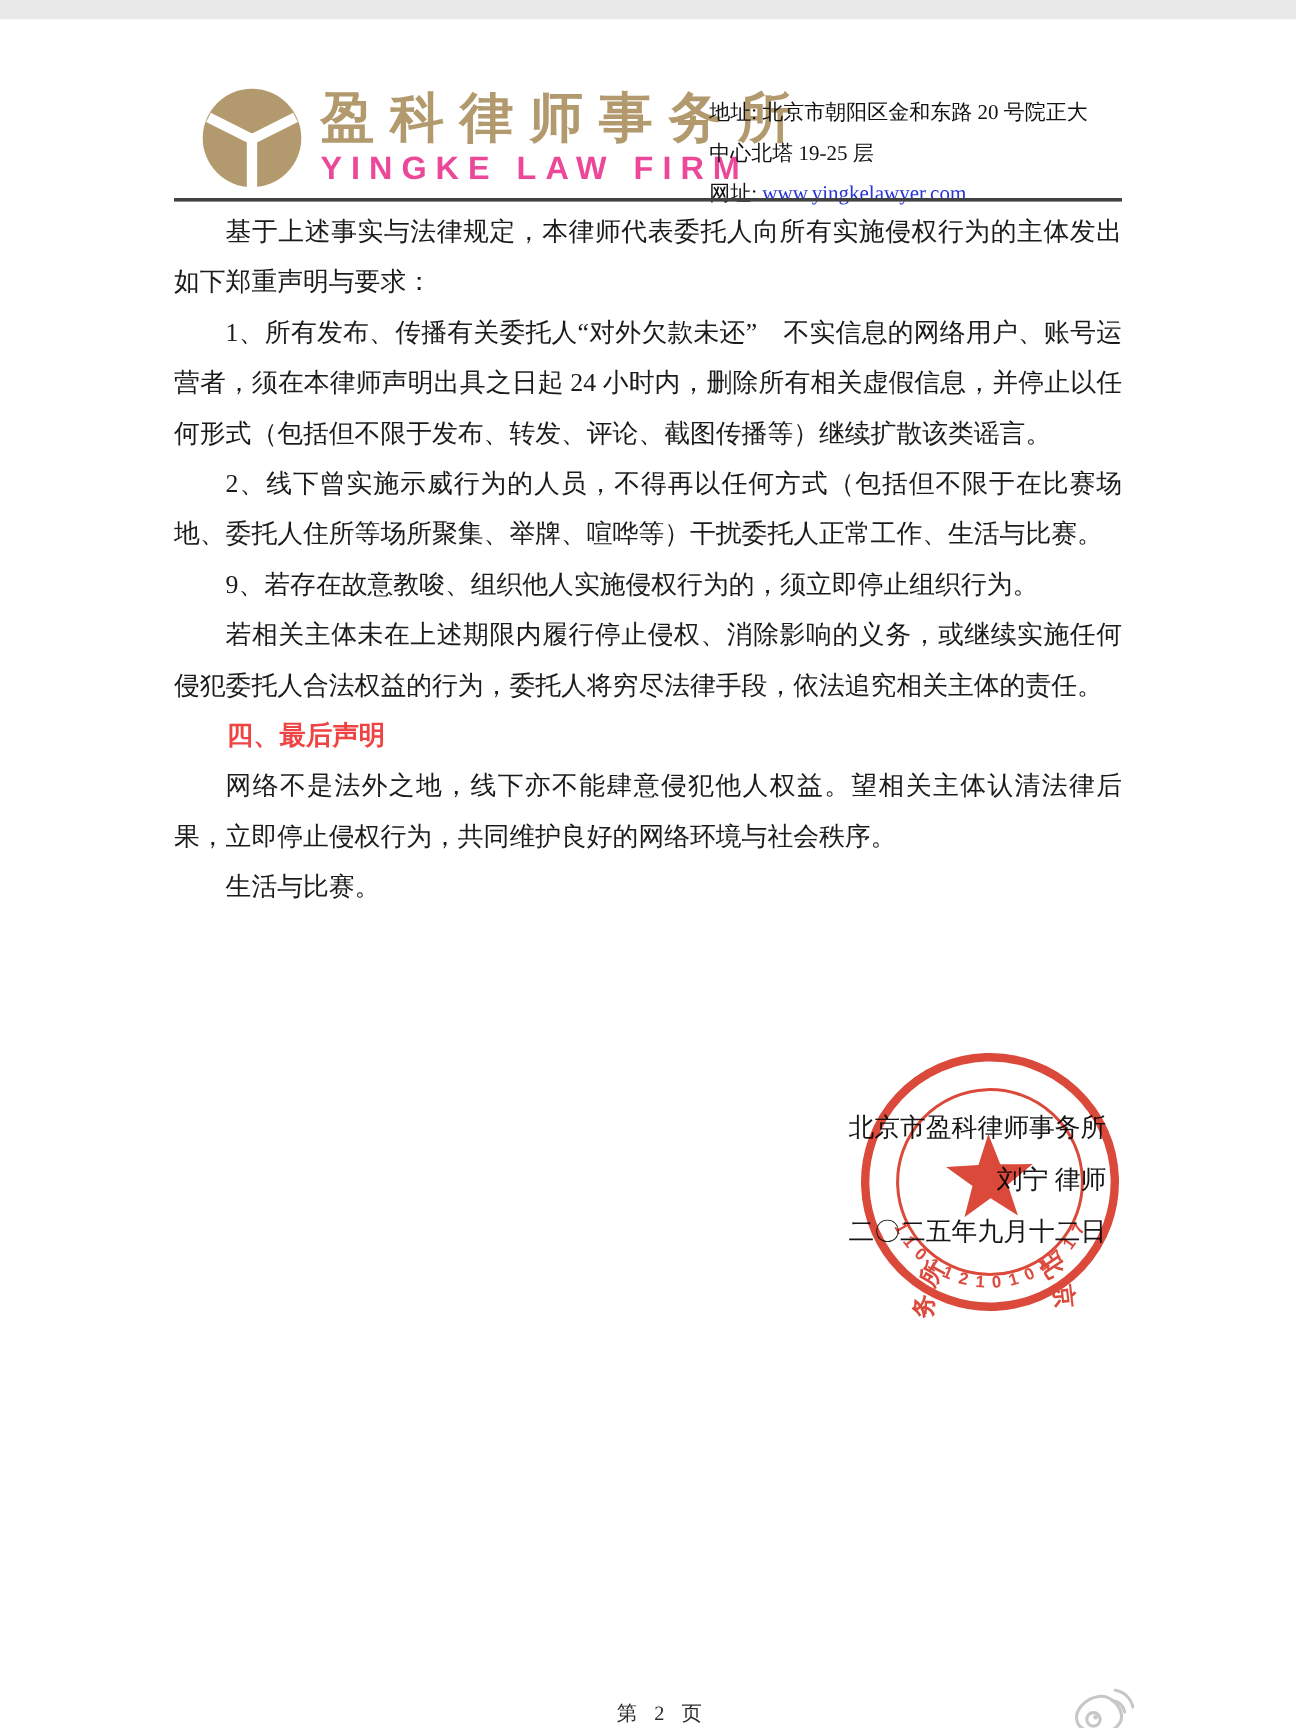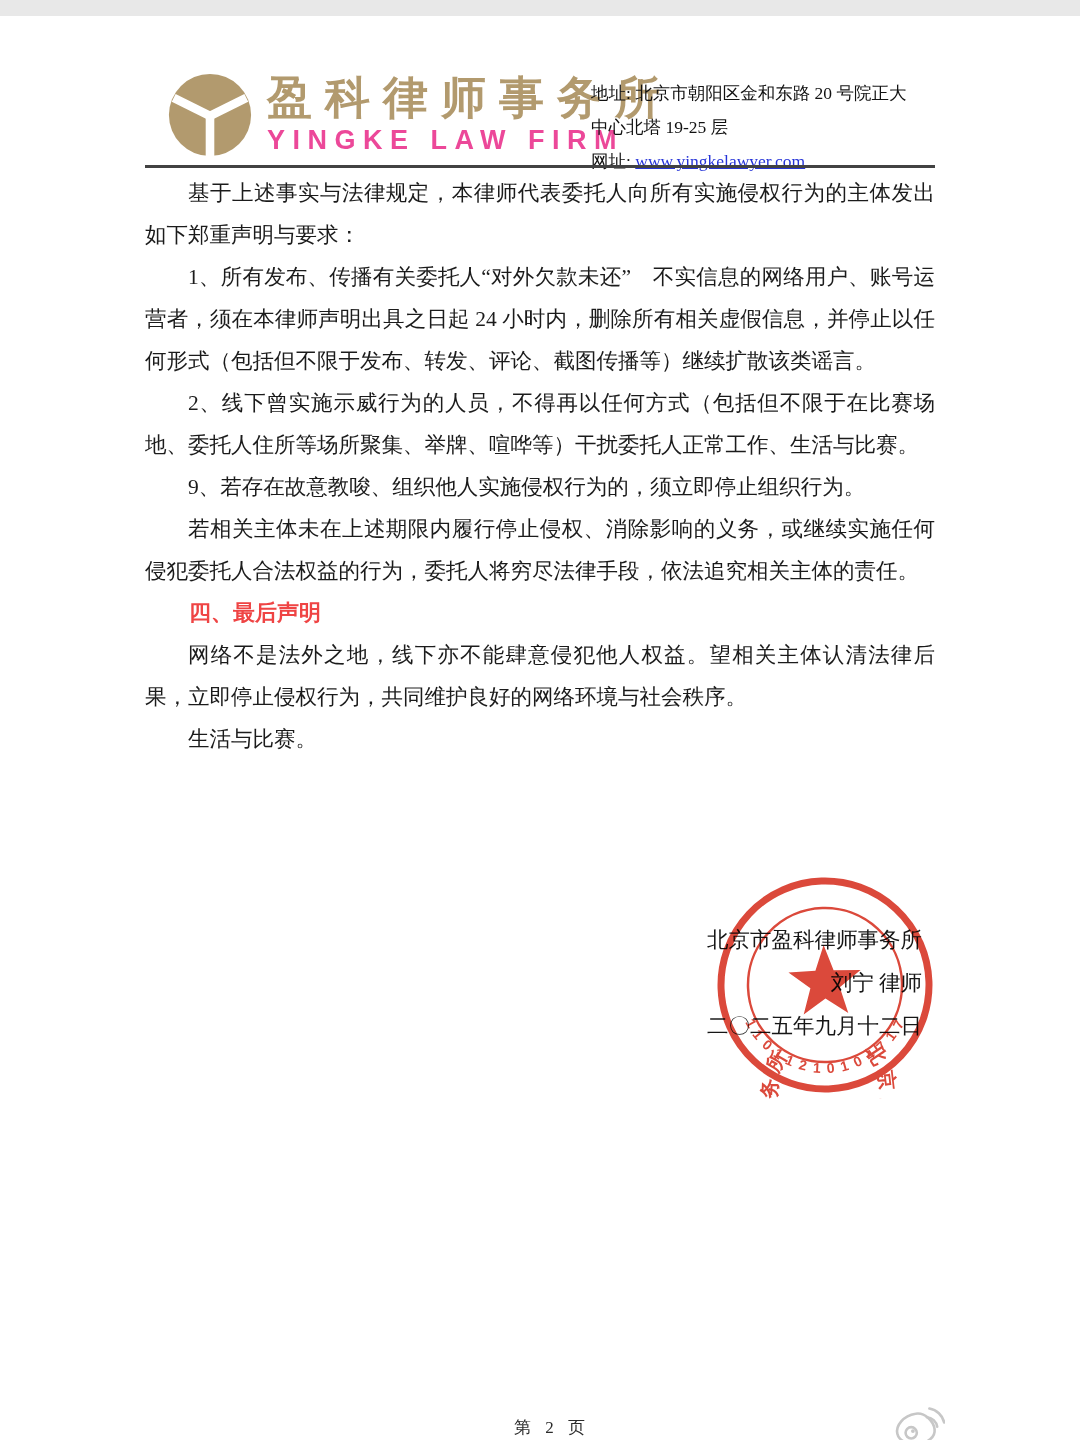--- a/index.html
+++ b/index.html
@@ -25,21 +25,21 @@
   .logo-en{
     font-family:"Liberation Sans","DejaVu Sans",sans-serif;
     font-weight:bold;font-size:27px;letter-spacing:7.5px;
     color:#ec4899;line-height:34px;white-space:nowrap;
   }
   .contact{
     position:absolute;left:446px;top:8px;width:322px;
     font-size:17.5px;line-height:34px;color:#111;
   }
   .contact .line{margin:0;}
-  .link{color:#2533d8;text-decoration:underline;cursor:pointer;}
+  .link{color:#2533d8;cursor:pointer;}
   .header-rule{
     position:absolute;left:145px;top:149px;width:790px;height:3px;
     background:#424242;
   }
   
   .content{
     position:absolute;left:145px;top:156px;width:790px;
     font-size:21.5px;line-height:42px;
     text-align:justify;text-justify:inter-ideograph;
   }

